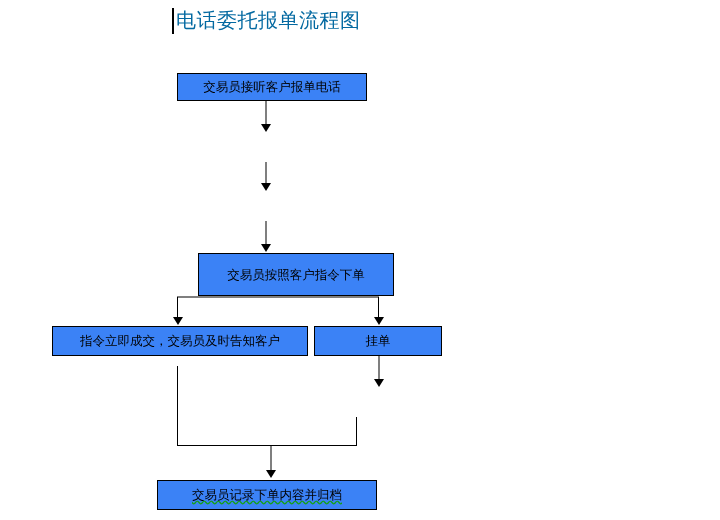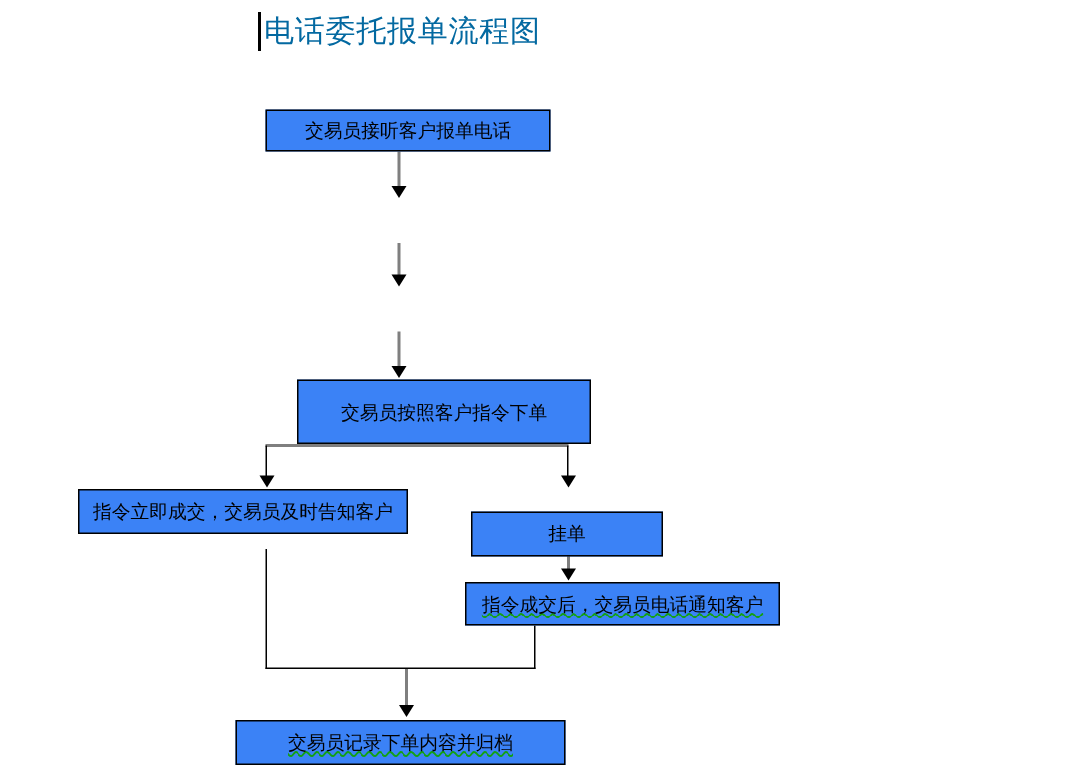--- a/index.html
+++ b/index.html
@@ -131,29 +131,26 @@
   <div class="node" style="left:177px; top:73px; width:190px; height:28px;">
     <span class="label">交易员接听客户报单电话</span>
   </div>
 
 
 
   <div class="node" style="left:177px; top:253px; width:196px; height:43px;margin-left:21px;">
     <span class="label">交易员按照客户指令下单</span>
   </div>
 
-  <div class="node" style="left:52px; top:326px; width:220px; height:30px;">
+  <div class="node" style="left:52px; top:326px; width:256px; height:30px;">
     <span class="label">指令立即成交，交易员及时告知客户</span>
   </div>
 
-  <div class="node" style="left:314px; top:341px; width:128px; height:30px;">
+  <div class="node" style="left:314px; top:326px; width:128px; height:30px;">
     <span class="label">挂单</span>
   </div>
 
-  <div class="node" style="left:310px; top:388px; width:210px; height:29px;">
-    <span class="label spell">指令成交后，交易员电话通知客户</span>
-  </div>
 
   <div class="node" style="left:157px; top:480px; width:220px; height:30px;align-items:center;">
     <span class="label spell">交易员记录下单内容并归档</span>
   </div>
 
 </div>
 
 </body></html>

